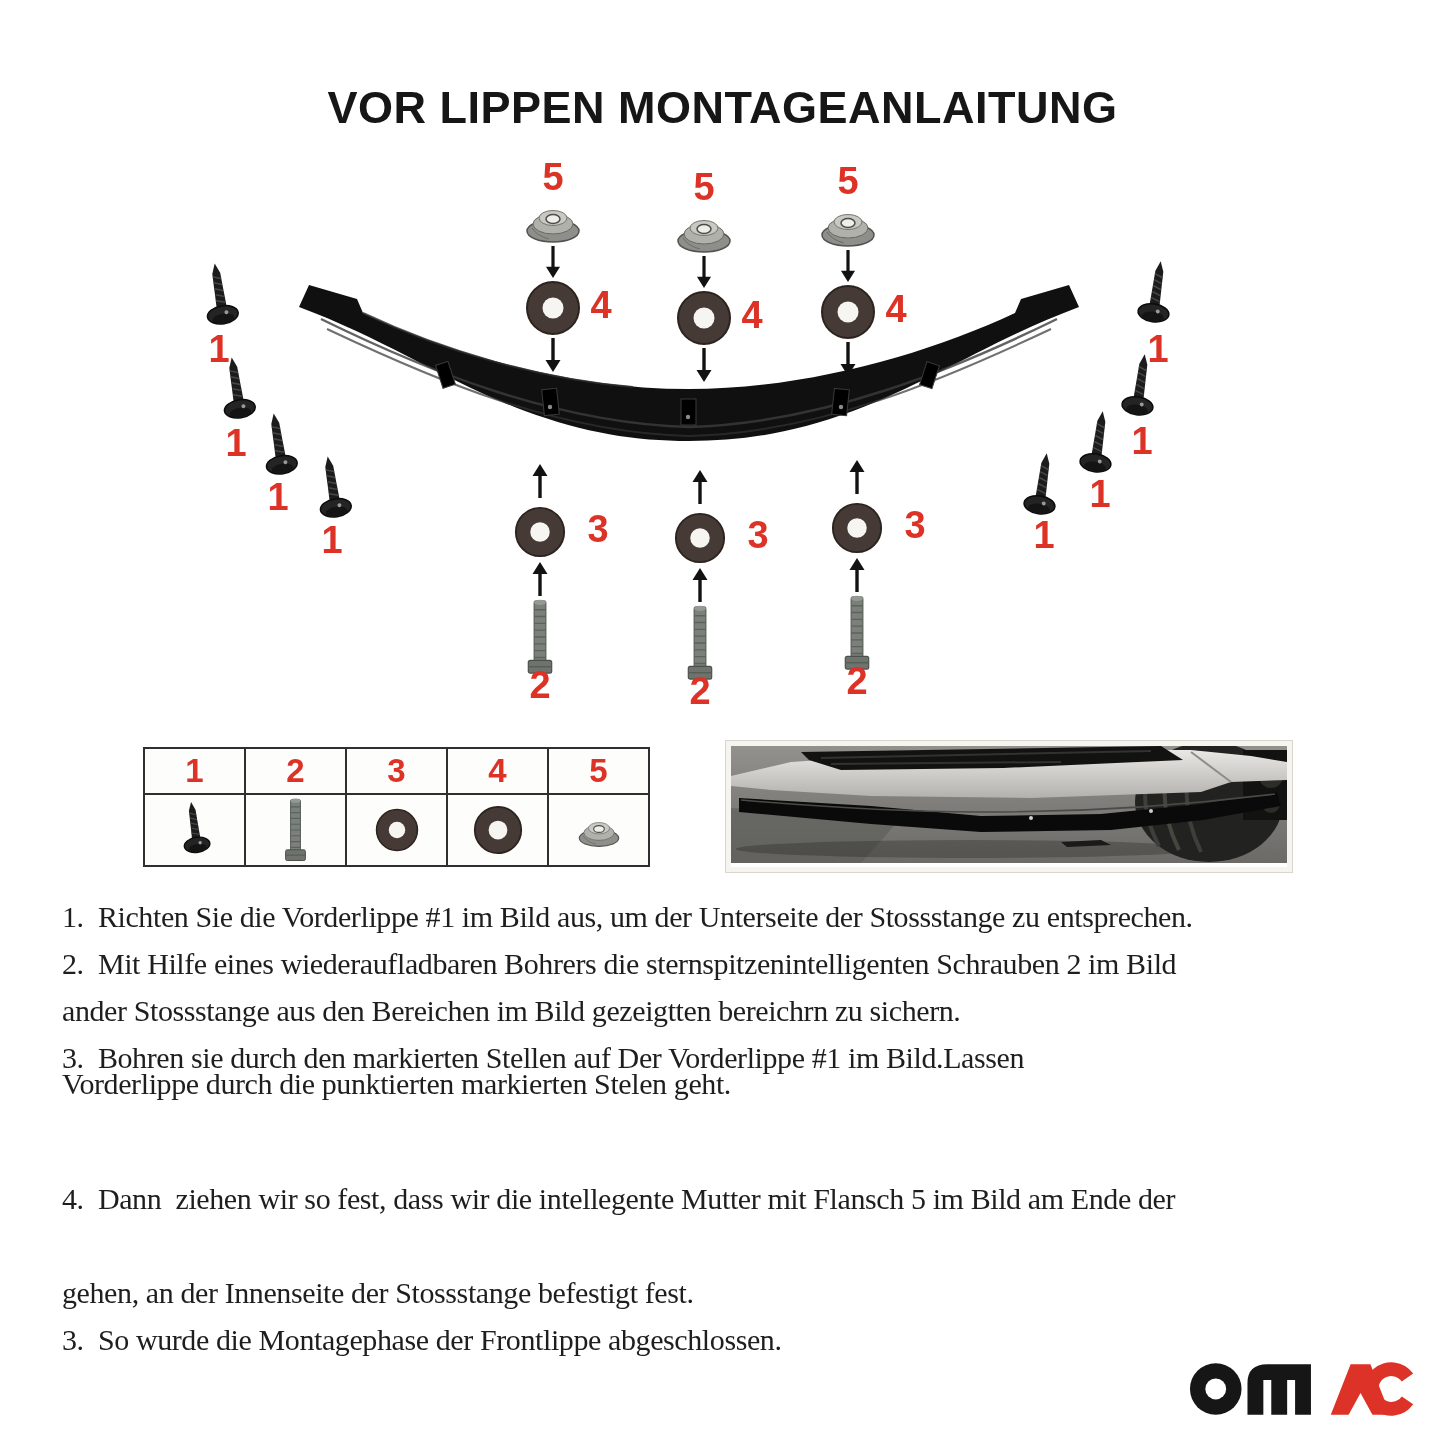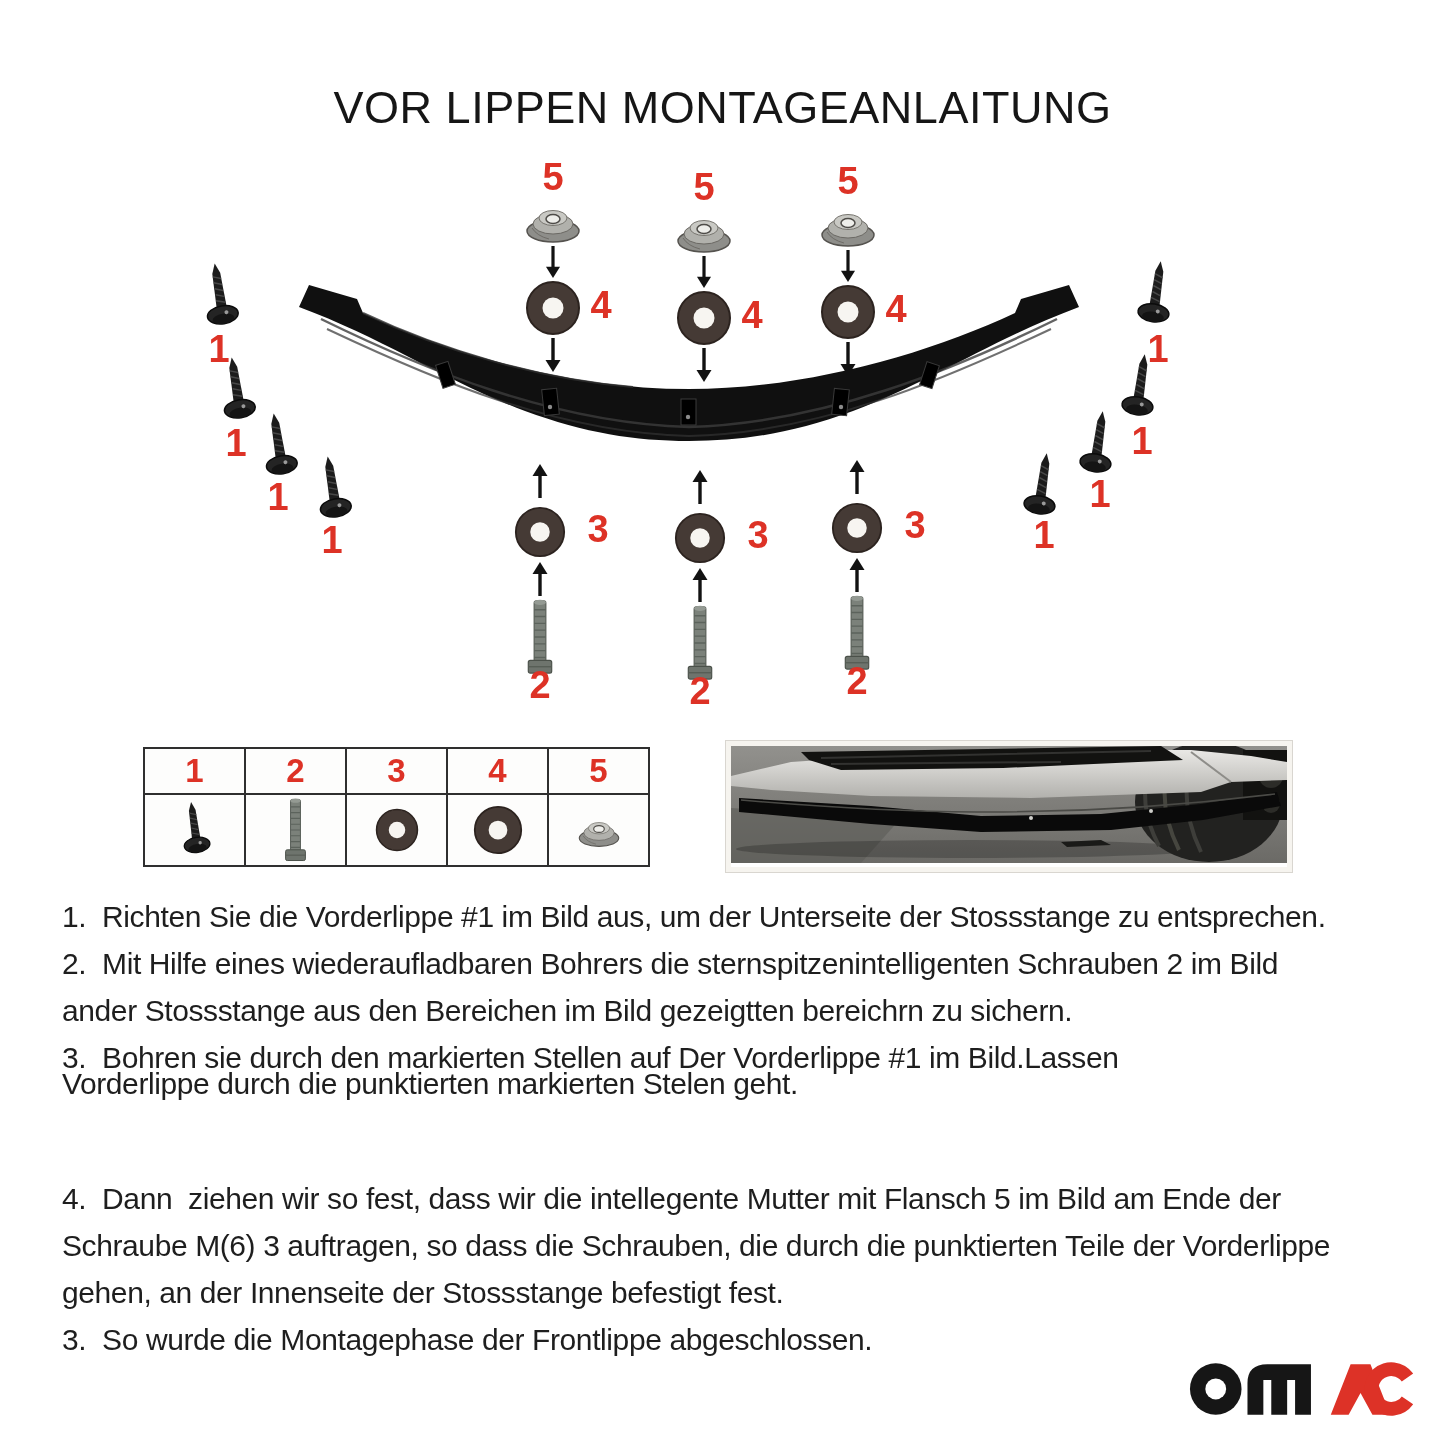--- a/index.html
+++ b/index.html
@@ -1,33 +1,33 @@
 <!DOCTYPE html>
 <html><head>
 <meta charset="utf-8">
 <style>
   html,body{margin:0;padding:0;background:#ffffff;}
   .page{position:relative;width:1445px;height:1445px;background:#ffffff;overflow:hidden;
         font-family:"Liberation Sans", sans-serif;}
   .abs{position:absolute;}
   .title{position:absolute;top:82px;left:0;width:100%;text-align:center;
-         font-size:45px;font-weight:normal;letter-spacing:0.5px;color:#161616;}
+         font-size:45px;font-weight:bold;letter-spacing:0.5px;color:#161616;}
   .num{position:absolute;color:#dd3226;font-weight:bold;font-size:38px;line-height:1;
        transform:translateX(-50%);}
   .parts-table{position:absolute;left:143px;top:747px;display:flex;
        border:2px solid #2f2f2f;background:#fdfdfc;}
   .pt-col{width:99px;border-right:2px solid #2f2f2f;}
   .pt-col:last-child{border-right:none;}
   .pt-head{height:44px;border-bottom:2px solid #2f2f2f;display:flex;align-items:center;justify-content:center;
        color:#dd3226;font-weight:bold;font-size:33px;}
   .pt-body{height:70px;display:flex;align-items:center;justify-content:center;}
   .photo{position:absolute;left:726px;top:741px;border:5px solid #f6f4ef;
        box-shadow:0 0 0 1px #d9d6d0;}
   .instr{position:absolute;left:62px;width:1370px;color:#1e1e1e;font-size:30px;
-       letter-spacing:-0.4px;white-space:pre;line-height:47px;}
+       letter-spacing:-0.4px;white-space:pre;line-height:47px;font-family:Liberation Serif, serif;}
   .logo{position:absolute;left:1186px;top:1352px;}
 </style>
 </head>
 <body>
 
 <div class="page">
 
   <svg width="0" height="0" style="position:absolute" aria-hidden="true">
     <defs>
       <symbol id="sym-screw" viewBox="0 0 36 70">
@@ -294,21 +294,20 @@
       <polygon points="330,96 370,94 380,99 336,101" fill="#1a1a18"></polygon>
     </svg>
   </div>
 
   <div class="instr" style="top:893px">1.  Richten Sie die Vorderlippe #1 im Bild aus, um der Unterseite der Stossstange zu entsprechen.</div>
   <div class="instr" style="top:940px">2.  Mit Hilfe eines wiederaufladbaren Bohrers die sternspitzenintelligenten Schrauben 2 im Bild</div>
   <div class="instr" style="top:987px">ander Stossstange aus den Bereichen im Bild gezeigtten bereichrn zu sichern.</div>
   <div class="instr" style="top:1034px">3.  Bohren sie durch den markierten Stellen auf Der Vorderlippe #1 im Bild.Lassen</div>
   <div class="instr" style="top:1060px">Vorderlippe durch die punktierten markierten Stelen geht.</div>
   <div class="instr" style="top:1175px">4.  Dann  ziehen wir so fest, dass wir die intellegente Mutter mit Flansch 5 im Bild am Ende der</div>
-  <div class="instr" style="top:1222px">Schraube M(6) 3 auftragen, so dass die Schrauben, die durch die punktierten Teile der Vorderlippe</div>
   <div class="instr" style="top:1269px">gehen, an der Innenseite der Stossstange befestigt fest.</div>
   <div class="instr" style="top:1316px">3.  So wurde die Montagephase der Frontlippe abgeschlossen.</div>
 
   <div class="logo">
     <svg width="238" height="70" viewBox="0 0 240 70" role="img" aria-label="OMAC">
       <circle cx="30" cy="37" r="26" fill="#161616"></circle>
       <circle cx="30" cy="37" r="10.5" fill="#ffffff"></circle>
       <path d="M62,63 V31 Q62,12 82,12 H126 V63 H110 V28 H102 V63 H86 V28 H78 V63 Z" fill="#161616"></path>
       <path d="M146,63 L166,12 H186 L206,63 H188 L176,41 L164,63 Z" fill="#dd3227"></path>
       <path d="M229.1,21.5 A27,27 0 1 0 229.1,52.5 L217.6,44.5 A13,13 0 1 1 217.6,29.5 Z" fill="#dd3227"></path>

